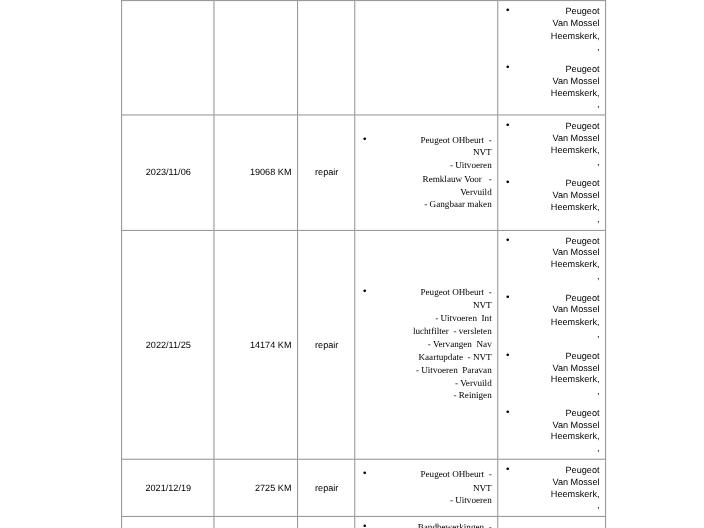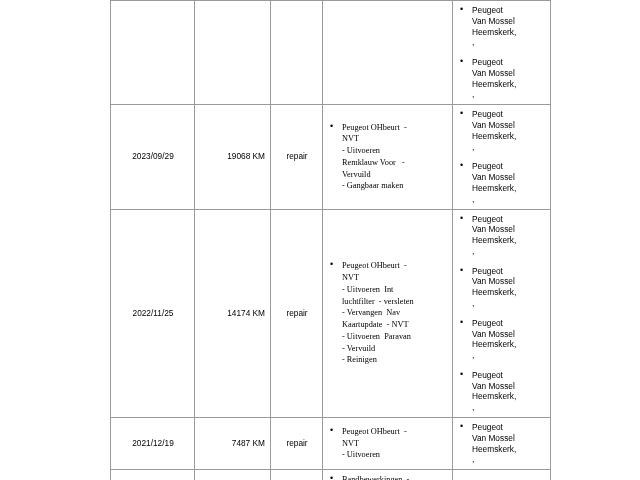--- a/index.html
+++ b/index.html
@@ -39,20 +39,21 @@
   td.c-date   { width: 72px; text-align: center; }
   td.c-km     { width: 64px; text-align: right; }
   td.c-type   { width: 40px; text-align: center; }
   td.c-desc   { width: 118px; vertical-align: middle; }
   td.c-dealer { width: 86px; vertical-align: top; padding-top: 6px; }
 
   ul.bul {
     list-style: none;
     margin: 0;
     padding: 0;
+    text-align: right;
   }
   ul.bul > li {
     position: relative;
     padding-left: 13px;
     margin: 0 0 0 0;
   }
   ul.bul > li + li { margin-top: 9px; }
   ul.bul > li::before {
     content: "\2022";
     position: absolute;
@@ -87,21 +88,21 @@
 ,</span></li>
             <li><span class="dealer-line">Peugeot
 Van Mossel
 Heemskerk,
 ,</span></li>
           </ul>
         </td>
       </tr>
 
       <tr>
-        <td class="c-date">2023/09/29</td>
+        <td class="c-date">2023/11/06</td>
         <td class="c-km">19068 KM</td>
         <td class="c-type">repair</td>
         <td class="c-desc">
           <ul class="bul">
             <li><span class="desc-line">Peugeot OHbeurt  -
 NVT
 - Uitvoeren
 Remklauw Voor   -
 Vervuild
 - Gangbaar maken</span></li>
@@ -155,21 +156,21 @@
             <li><span class="dealer-line">Peugeot
 Van Mossel
 Heemskerk,
 ,</span></li>
           </ul>
         </td>
       </tr>
 
       <tr>
         <td class="c-date">2021/12/19</td>
-        <td class="c-km">7487 KM</td>
+        <td class="c-km">2725 KM</td>
         <td class="c-type">repair</td>
         <td class="c-desc">
           <ul class="bul">
             <li><span class="desc-line">Peugeot OHbeurt  -
 NVT
 - Uitvoeren</span></li>
           </ul>
         </td>
         <td class="c-dealer">
           <ul class="bul">

